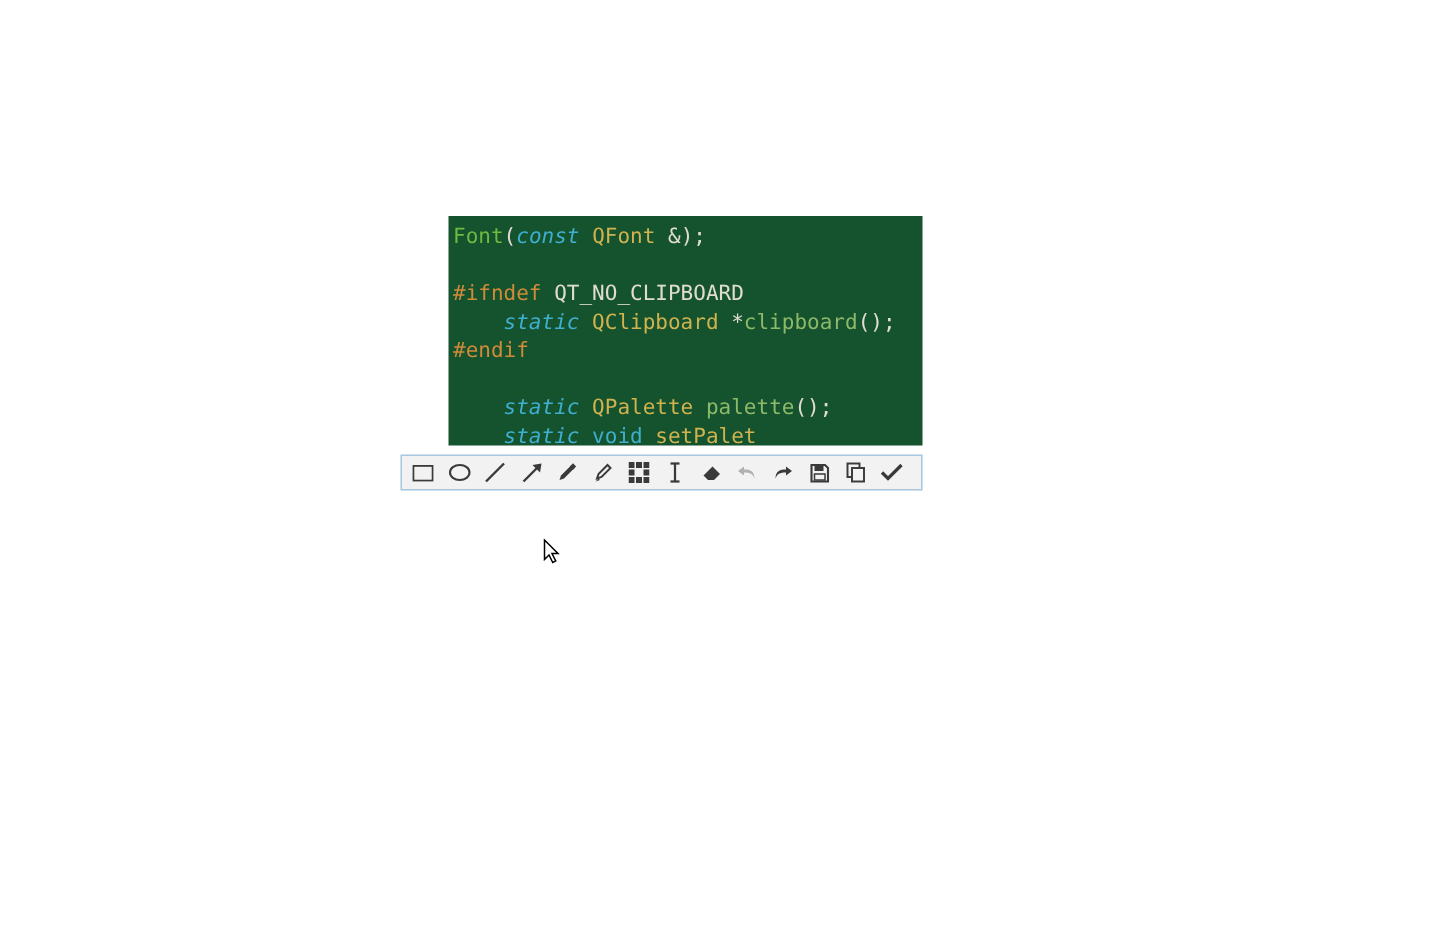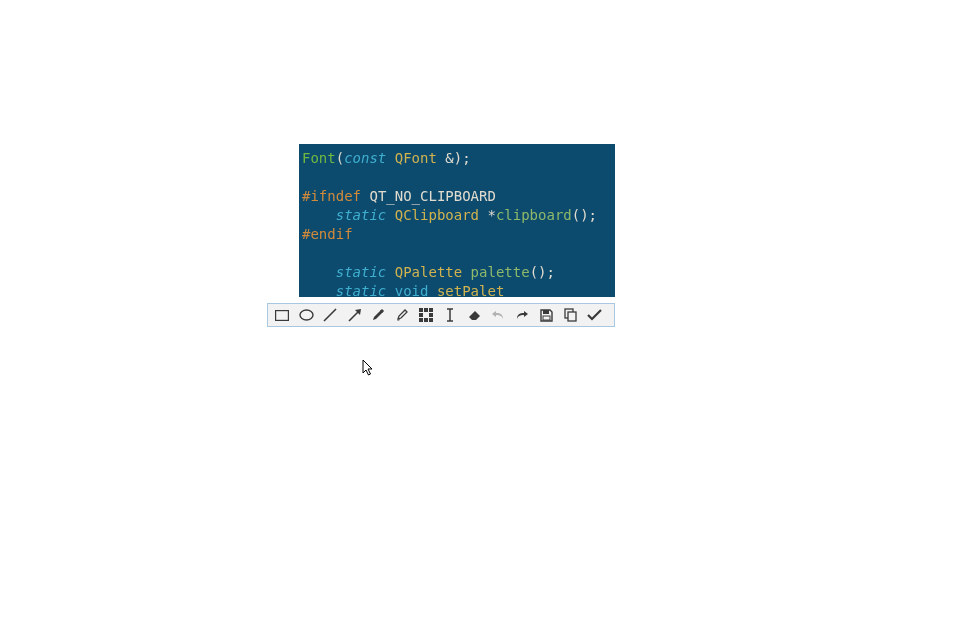--- a/index.html
+++ b/index.html
@@ -10,21 +10,21 @@
     background: #ffffff;
     font-family: monospace;
     position: relative;
   }
   .code-panel {
     position: absolute;
     left: 299px;
     top: 144px;
     width: 316px;
     height: 153px;
-    background: #0c4a6e;
+    background: #14532d;
     overflow: hidden;
     padding: 5px 3px;
     box-sizing: border-box;
     font-size: 14px;
     line-height: 19px;
     font-family: "DejaVu Sans Mono", Menlo, Consolas, monospace;
     white-space: pre;
   }
   .tok-green { color: #6fb940; }
   .tok-cyan { color: #3fafcf; font-style: italic; }

